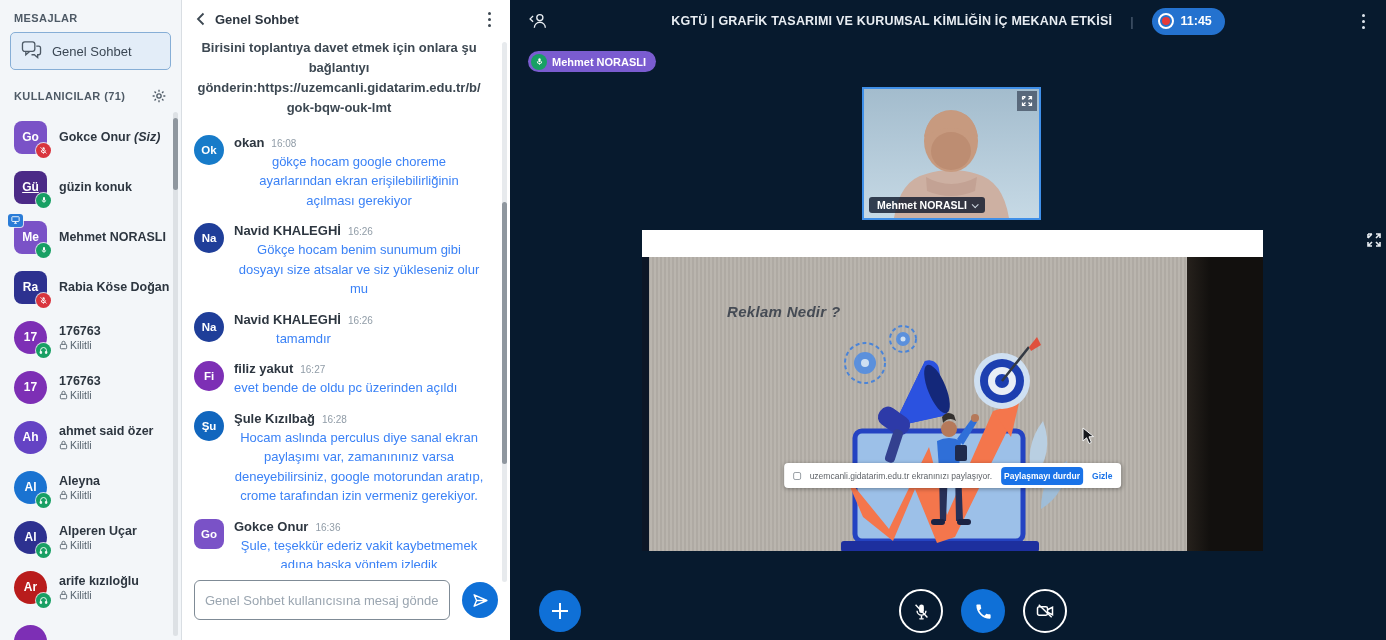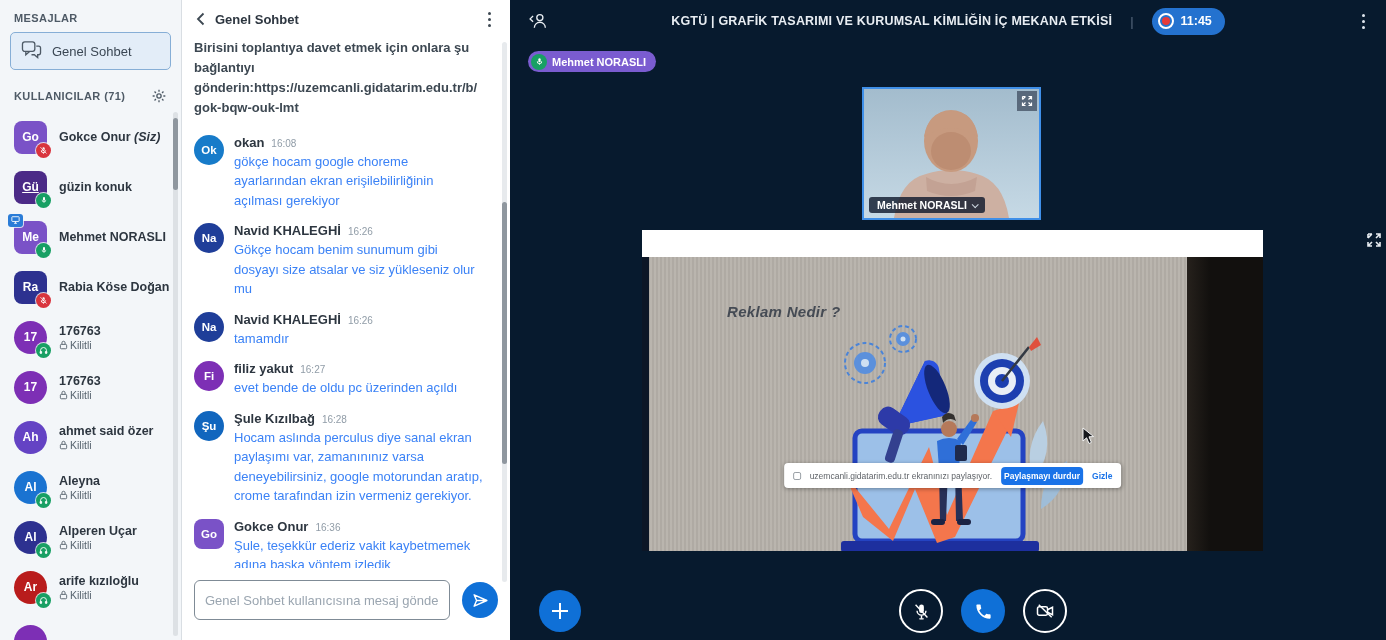--- a/index.html
+++ b/index.html
@@ -28,21 +28,21 @@
   .sb-scroll { position:absolute; right:3px; top:112px; width:5px; height:524px; background:#dde1e5; border-radius:3px; }
   .sb-thumb { position:absolute; left:0; top:6px; width:5px; height:72px; background:#8f979f; border-radius:3px; }
   .partial-avatar { position:absolute; left:14px; top:513px; width:33px; height:33px; border-radius:50%; }
 
   
   .chatpanel { position:absolute; left:182px; top:0; width:328px; height:640px; background:#ffffff; }
   .chat-header { height:38px; display:flex; align-items:center; padding:0 14px; }
   .chat-title { font-size:13px; font-weight:600; color:#2d3640; margin-left:10px; flex:1; }
   .kebab { width:14px; height:18px; display:flex; flex-direction:column; align-items:center; justify-content:center; gap:3px; cursor:pointer; }
   .kebab i { width:3px; height:3px; border-radius:50%; background:#3d4852; }
-  .messages { position:absolute; left:0; top:40px; width:316px; height:528px; padding:4px 14px 0 12px; overflow:hidden; }
+  .messages { position:absolute; left:0; top:40px; width:316px; height:528px; padding:4px 14px 0 12px; overflow:hidden;text-align:center; }
   .welcome { font-size:13px; font-weight:600; color:#3d4852; line-height:1.55; overflow-wrap:anywhere; margin:-6px 0 16px 0; }
   .msg { display:flex; gap:10px; margin-bottom:13px; }
   .msg .avatar { width:30px; height:30px; min-width:30px; font-size:11.5px; }
   .msg-head { display:flex; align-items:baseline; }
   .msg-name { font-size:13px; font-weight:700; color:#2d3640; }
   .msg-time { font-size:10px; color:#909ca7; margin-left:7px; }
   .msg-text { font-size:13px; color:#3b82f6; line-height:1.5; margin-top:2px; }
   .chat-scroll { position:absolute; right:3px; top:42px; width:5px; height:540px; background:#e7eaed; border-radius:3px; }
   .chat-thumb { position:absolute; left:0; top:160px; width:5px; height:262px; background:#8f979f; border-radius:3px; }
   .input-row { position:absolute; left:12px; bottom:20px; width:304px; display:flex; align-items:center; gap:12px; }

